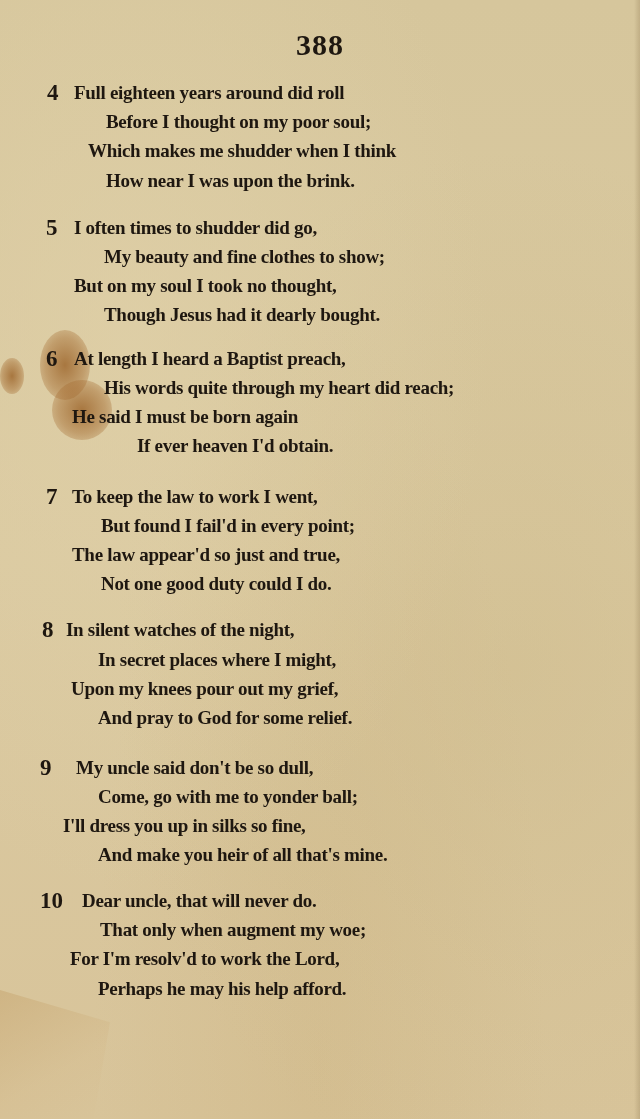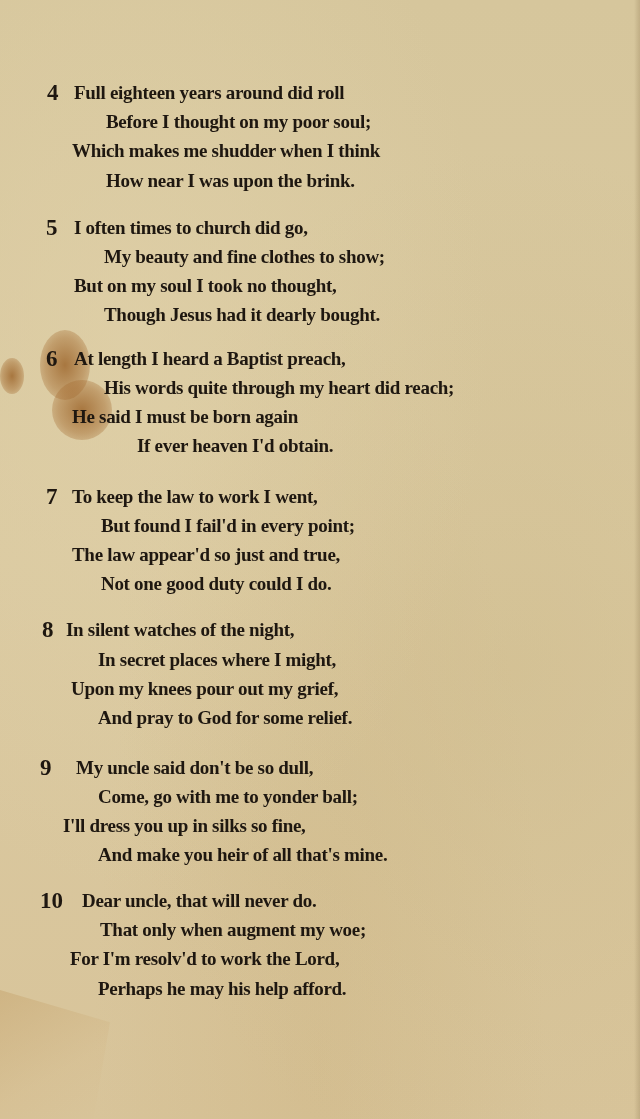--- a/index.html
+++ b/index.html
@@ -78,32 +78,33 @@
 <body>
 
 <div class="page">
 
   <div class="stain" style="left:40px; top:330px; width:50px; height:70px;"></div>
   <div class="stain" style="left:52px; top:380px; width:60px; height:60px;"></div>
   <div class="stain" style="left:0px; top:358px; width:24px; height:36px;"></div>
   <div class="fold"></div>
   <div class="right-edge"></div>
 
+  <div class="page-number">388</div>
 
   <div class="stanza">
     <span class="num" style="left:47px; top:78px;">4</span>
     <span class="line" style="left:74px; top:78px;">Full eighteen years around did roll</span>
     <span class="line" style="left:106px; top:107px;">Before I thought on my poor soul;</span>
-    <span class="line" style="left:72px; top:136px;">Which makes me shudder when I think</span>
+    <span class="line" style="left:88px; top:136px;">Which makes me shudder when I think</span>
     <span class="line" style="left:106px; top:166px;">How near I was upon the brink.</span>
   </div>
 
   <div class="stanza">
     <span class="num" style="left:46px; top:213px;">5</span>
-    <span class="line" style="left:74px; top:213px;">I often times to church did go,</span>
+    <span class="line" style="left:74px; top:213px;">I often times to shudder did go,</span>
     <span class="line" style="left:104px; top:242px;">My beauty and fine clothes to show;</span>
     <span class="line" style="left:74px; top:271px;">But on my soul I took no thought,</span>
     <span class="line" style="left:104px; top:300px;">Though Jesus had it dearly bought.</span>
   </div>
 
   <div class="stanza">
     <span class="num" style="left:46px; top:344px;">6</span>
     <span class="line" style="left:74px; top:344px;">At length I heard a Baptist preach,</span>
     <span class="line" style="left:104px; top:373px;">His words quite through my heart did reach;</span>
     <span class="line" style="left:72px; top:402px;">He said I must be born again</span>

